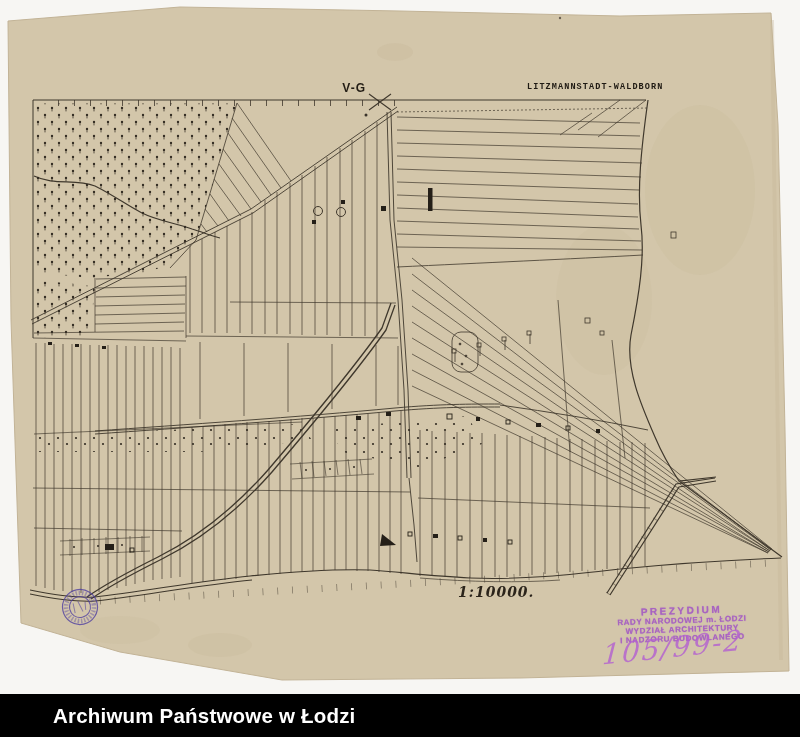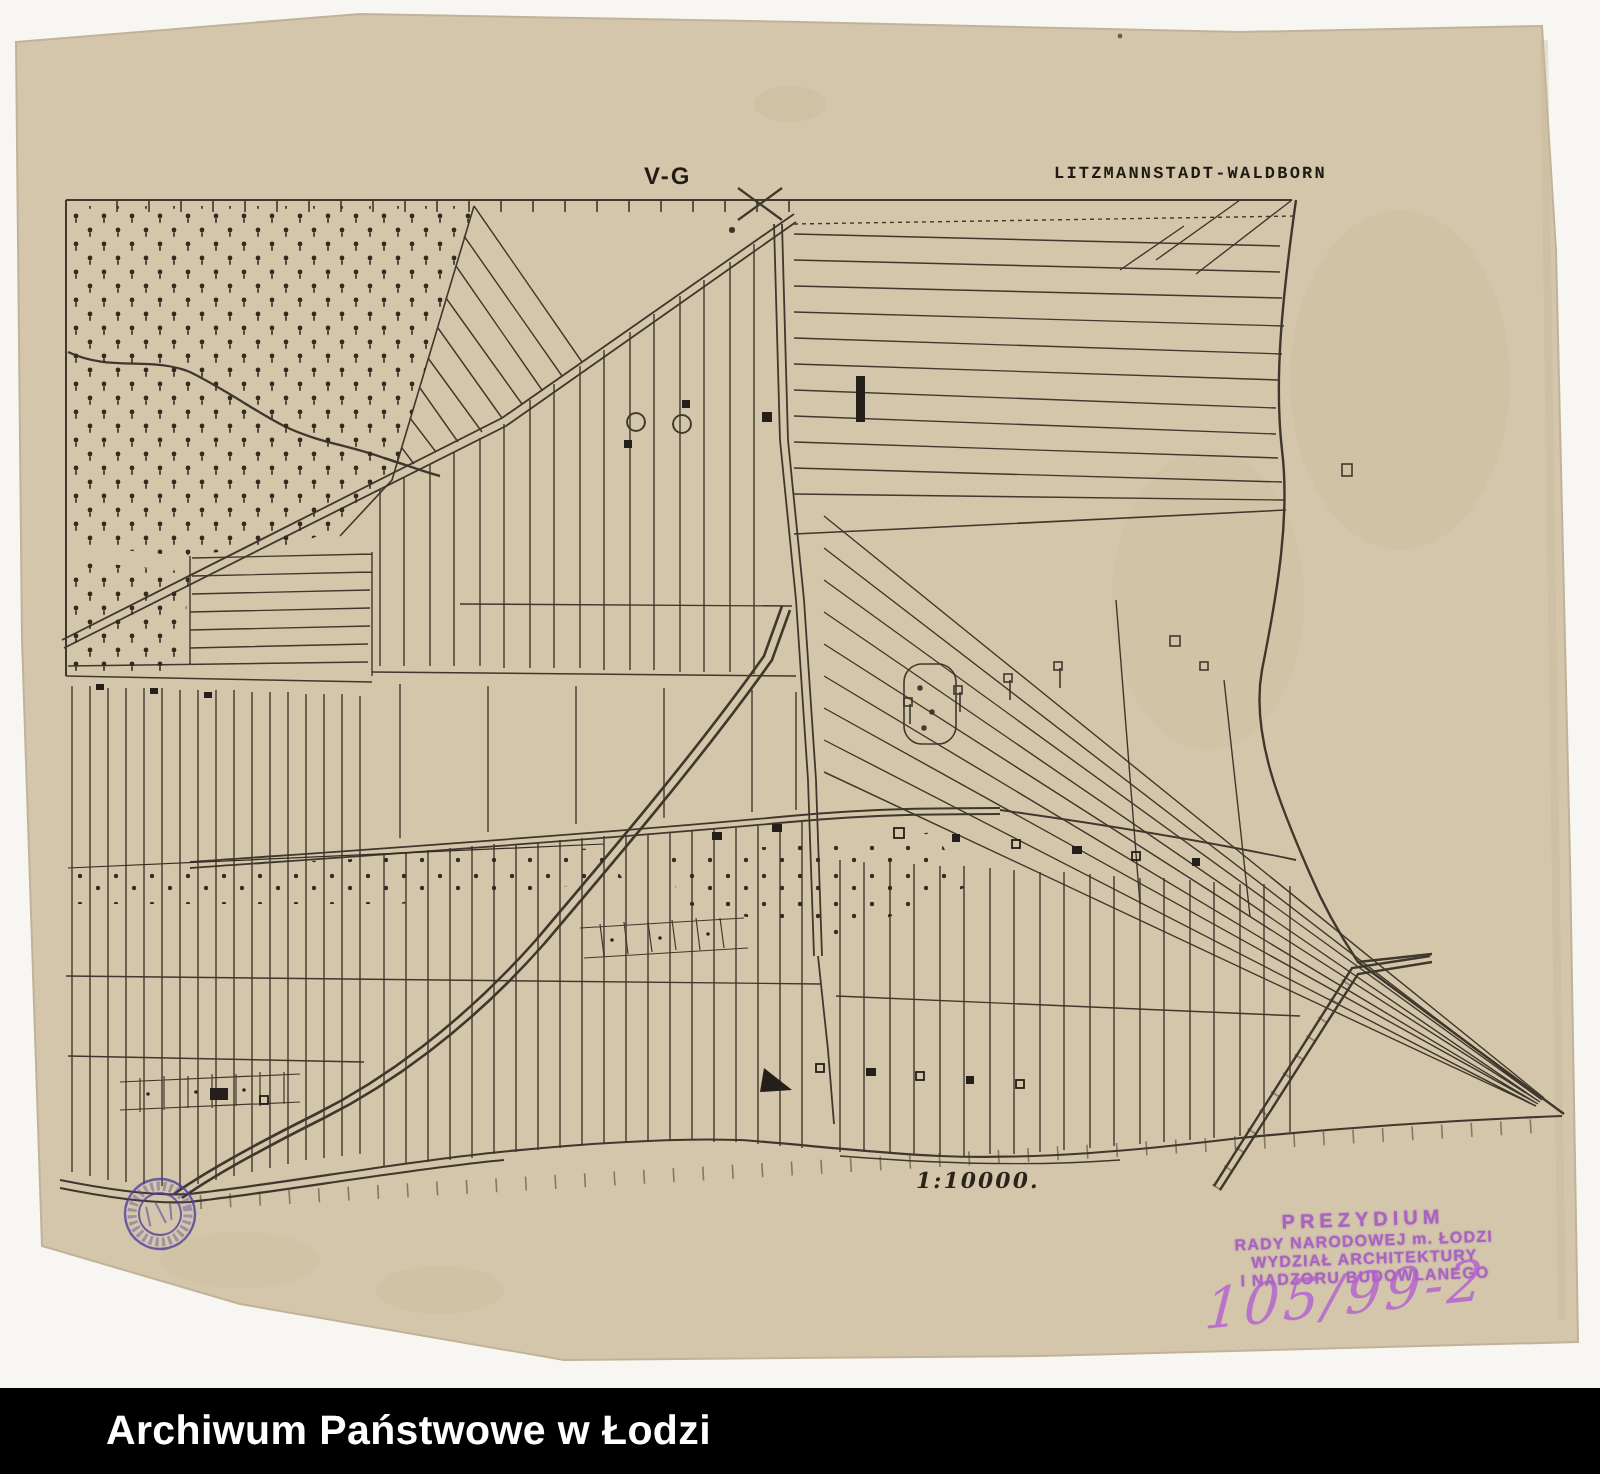--- a/index.html
+++ b/index.html
@@ -1,25 +1,25 @@
 <!DOCTYPE html>
 <html><head>
 <meta charset="utf-8">
 <style>
   html,body{margin:0;padding:0;}
   body{background:#e9e8e5;font-family:"Liberation Sans", sans-serif;}
   .stage{position:relative;width:800px;height:737px;background:#f7f6f3;overflow:hidden;}
   .stage svg{position:absolute;left:0;top:0;}
   .overlay{position:absolute;z-index:5;}
-  .sheet-code{left:322px;top:81px;width:44px;text-align:left;
+  .sheet-code{left:322px;top:81px;width:44px;text-align:right;
     font-size:12px;font-weight:bold;letter-spacing:1px;color:#221c14;}
   .map-title{left:527px;top:82px;white-space:nowrap;
     font-size:8.5px;font-weight:bold;letter-spacing:1.1px;color:#1f1a13;font-family:Liberation Mono, monospace;}
   .scale-label{left:458px;top:584px;font-family:"DejaVu Serif", serif;
-    font-style:italic;font-weight:bold;font-size:11px;letter-spacing:1px;color:#2b241b;}
+    font-style:italic;font-weight:bold;font-size:14px;letter-spacing:1px;color:#2b241b;}
   .office-stamp{left:598px;top:606px;width:168px;text-align:center;
     transform:rotate(-2deg);opacity:0.88;}
   .office-stamp .l1{font-size:10px;font-weight:bold;letter-spacing:2.5px;line-height:10px;}
   .office-stamp .l2,.office-stamp .l3,.office-stamp .l4{
     font-size:8px;font-weight:bold;letter-spacing:0.6px;line-height:9px;}
   .stamp-text{text-shadow:0 0 1px rgba(163,88,196,0.9);}
   .handwriting{left:602px;top:631px;white-space:nowrap;
     font-family:"DejaVu Serif", serif;font-style:italic;
     font-size:28px;letter-spacing:2px;transform:rotate(-6deg) skewX(-10deg);
     opacity:0.8;}

